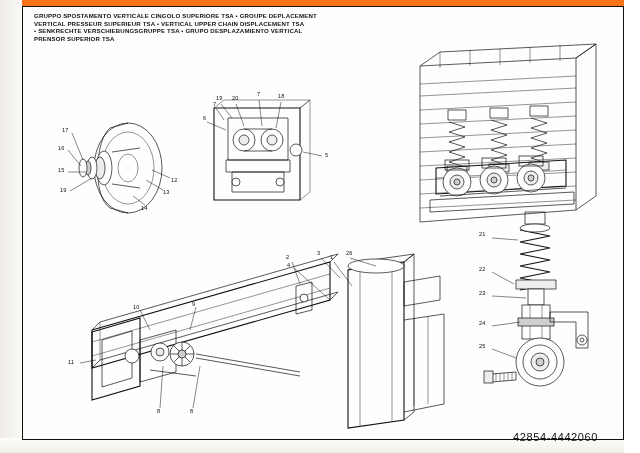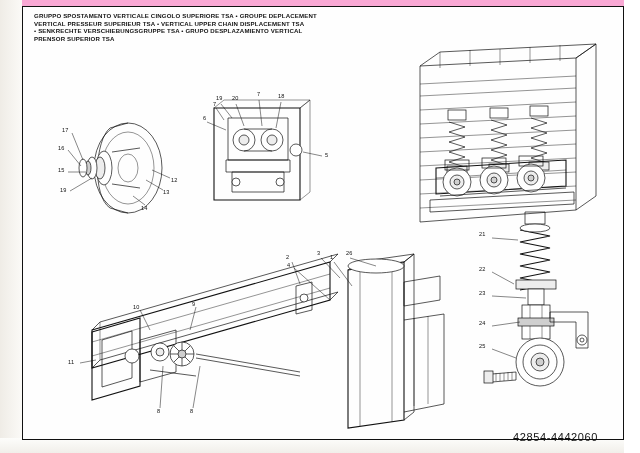--- a/index.html
+++ b/index.html
@@ -1,17 +1,17 @@
 <!DOCTYPE html>
 <html><head>
 <meta charset="utf-8">
 <style>
   html,body{margin:0;padding:0;background:#ffffff;}
   body{font-family:"Liberation Sans",sans-serif;}
-  #page{position:relative;width:624px;height:453px;background:#f9a8d4;overflow:hidden;}
+  #page{position:relative;width:624px;height:453px;background:#f97316;overflow:hidden;}
   #sheet{position:absolute;left:22px;top:6px;width:600px;height:432px;border:1px solid #111;background:#fefefe;}
   #title{position:absolute;left:34px;top:12px;width:320px;font-size:6.1px;line-height:7.6px;font-weight:bold;letter-spacing:.15px;color:#111;}
   #title div{white-space:nowrap;}
   #code{position:absolute;right:26px;bottom:10px;font-size:11px;letter-spacing:.6px;color:#111;font-family:"Liberation Sans",sans-serif;}
   .lbl{position:absolute;font-size:5.6px;color:#111;letter-spacing:.2px;}
   svg{position:absolute;left:0;top:0;}
   .ln{stroke:#111;fill:none;stroke-width:.7;}
   .ln2{stroke:#111;fill:none;stroke-width:1.1;}
   .lnT{stroke:#111;fill:none;stroke-width:.45;}
   .fillW{fill:#fff;stroke:#111;stroke-width:.7;}

